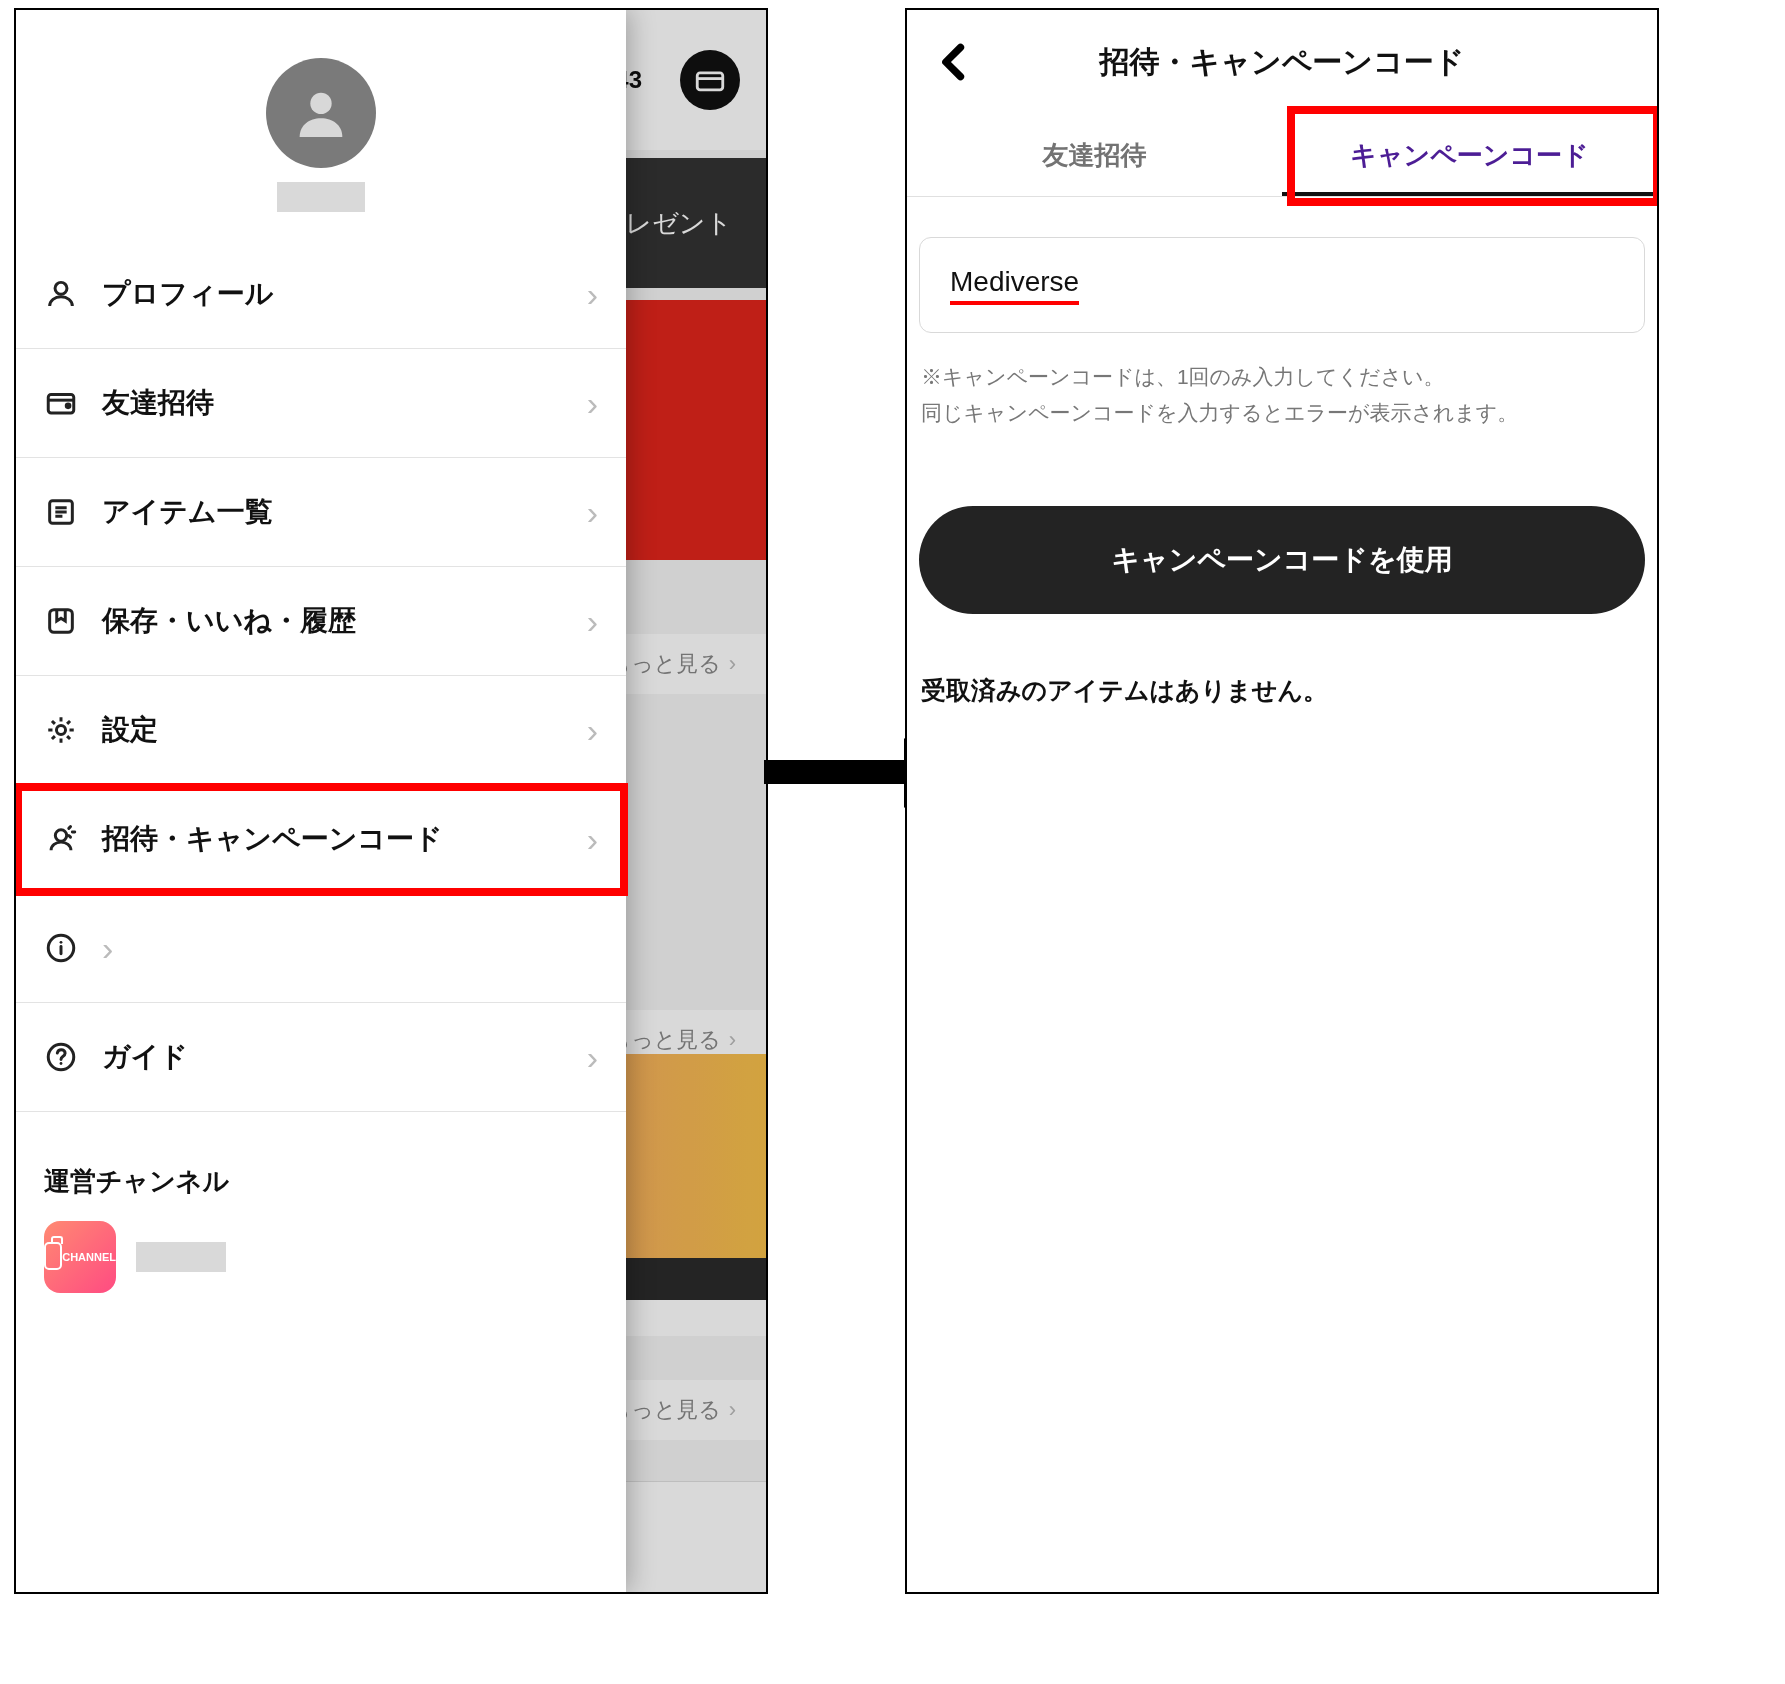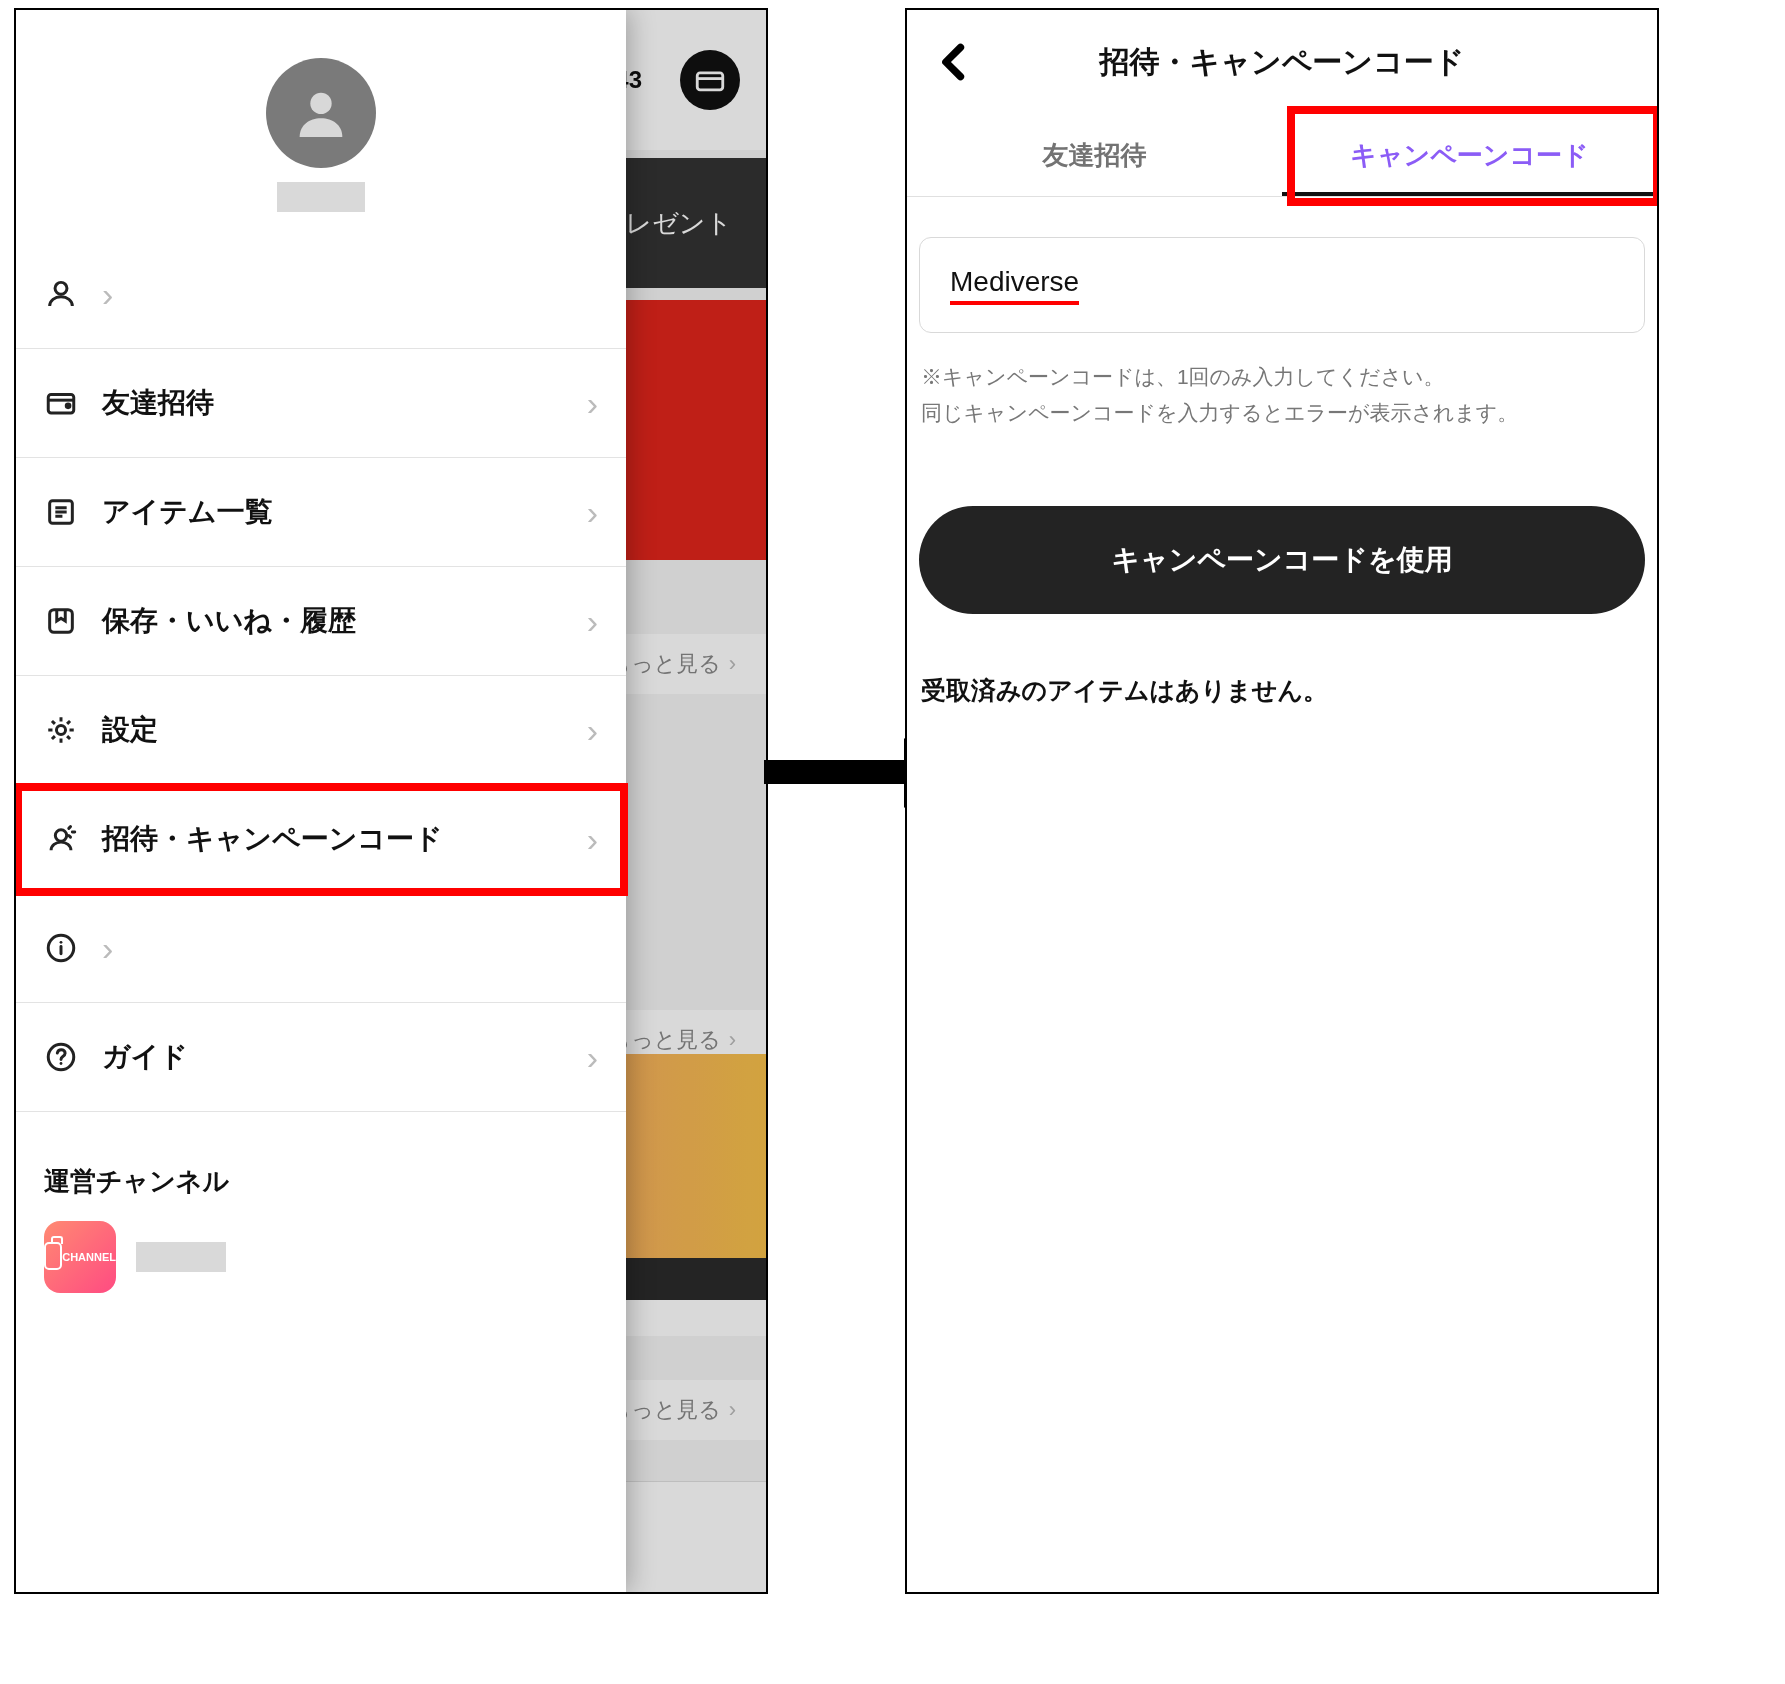--- a/index.html
+++ b/index.html
@@ -45,21 +45,21 @@
 .channel .ch-name{margin-left:20px;width:90px;height:30px;background:#d9d9d9}
 .hl-red{outline:8px solid #ff0000;outline-offset:-6px}
 .arrow{position:absolute;top:760px;left:764px;width:146px;height:24px;background:#000}
 .arrow::after{content:"";position:absolute;right:-34px;top:-22px;border-left:40px solid #000;border-top:35px solid transparent;border-bottom:35px solid transparent}
 .hdr{height:104px;display:flex;align-items:center;justify-content:center;position:relative}
 .hdr .back{position:absolute;left:26px;top:30px;width:44px;height:44px}
 .hdr .back svg{width:44px;height:44px;stroke:#000;fill:none;stroke-width:4;stroke-linecap:round;stroke-linejoin:round}
 .hdr h1{margin:0;font-size:30px;font-weight:800;color:#111}
 .tabs{display:flex;border-bottom:1px solid #e0e0e0}
 .tab{flex:1;height:82px;display:flex;align-items:center;justify-content:center;font-size:26px;font-weight:700;color:#737373}
-.tab.active{color:#8b5cf6;position:relative}
+.tab.active{color:#4c1d95;position:relative}
 .tab.active::after{content:"";position:absolute;left:0;right:0;bottom:0;height:4px;background:#111}
 .tabwrap{position:relative}
 .hl-tab{position:absolute;top:-8px;right:-4px;width:374px;height:100px;border:8px solid #ff0000;box-sizing:border-box}
 .body{padding:40px 12px}
 .code-input{height:94px;border:1px solid #d9d9d9;border-radius:12px;padding:0 30px;display:flex;align-items:center;font-size:28px;color:#111}
 .code-input .ul{border-bottom:4px solid #ff0000;padding-bottom:3px}
 .note{font-size:21px;color:#777;line-height:1.7;margin:26px 2px 14px}
 .big-btn{margin-top:76px;height:108px;border-radius:54px;background:#232323;color:#fff;font-size:28px;font-weight:700;display:flex;align-items:center;justify-content:center}
 .empty{margin-top:60px;font-size:25px;font-weight:600;color:#111;padding:0 2px}
 </style>
@@ -126,20 +126,21 @@
         <div class="uname"></div>
       </div>
       <ul class="menu">
         <li>
           <span class="ic">
               <svg viewBox="0 0 24 24">
                 <circle cx="12" cy="8" r="4.2"></circle>
                 <path d="M4 20.5c0-4 3.6-6.5 8-6.5s8 2.5 8 6.5"></path>
               </svg>
             </span>
+          <span class="lbl">プロフィール</span>
           <span class="chev">›</span>
         </li>
         <li>
           <span class="ic">
               <svg viewBox="0 0 24 24">
                 <rect x="3" y="6" width="18" height="13" rx="2"></rect>
                 <path d="M3 10h18"></path>
                 <circle cx="17" cy="14" r="1.3" fill="#222"></circle>
               </svg>
             </span>

